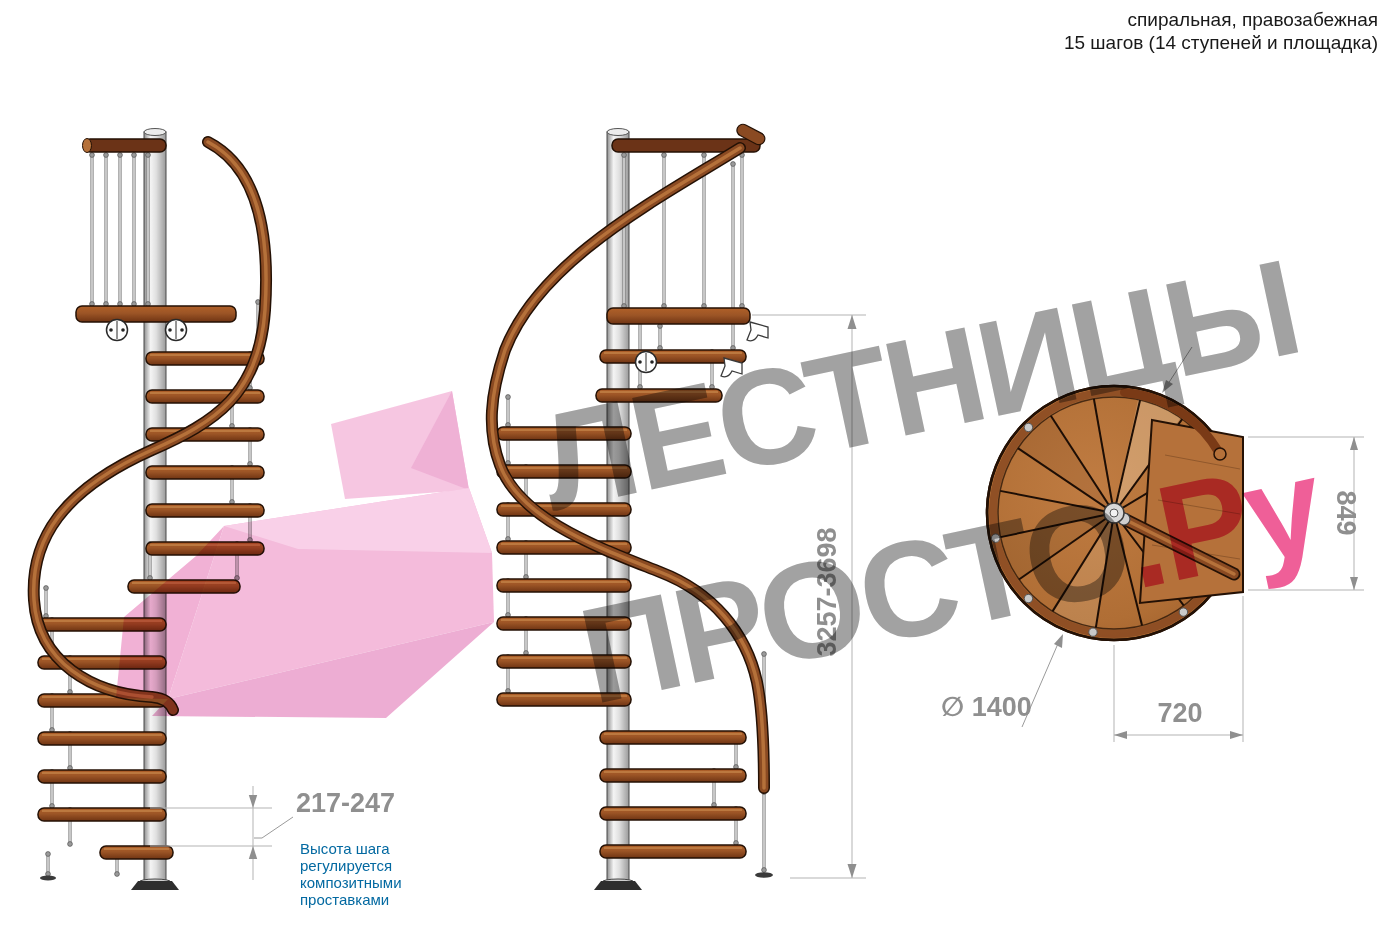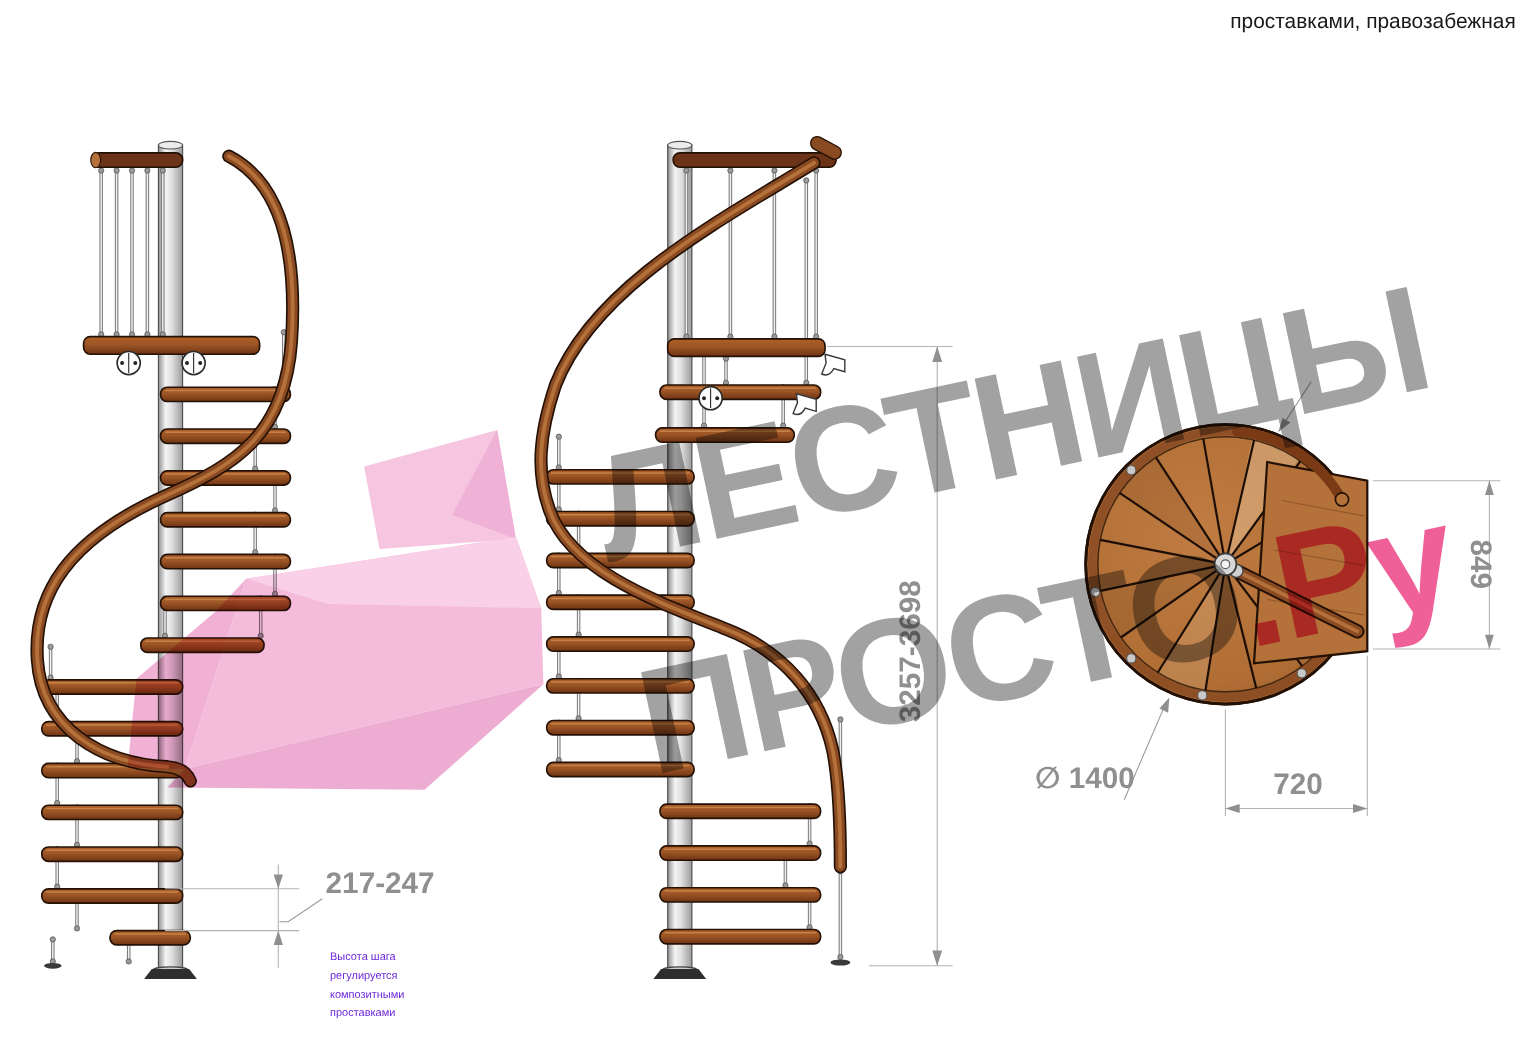--- a/index.html
+++ b/index.html
@@ -11,22 +11,22 @@
   .dim-line{stroke:#b3b3b3;stroke-width:1;fill:none;}
   .dim-arrow{fill:#8f8f8f;stroke:none;}
   .leader{stroke:#9a9a9a;stroke-width:1;fill:none;}
   #watermark{position:absolute;left:522px;top:368px;z-index:3;transform:rotate(-12deg);
              transform-origin:top left;font-weight:bold;font-size:136px;line-height:198px;
              letter-spacing:-3px;white-space:nowrap;color:#a2a2a2;mix-blend-mode:multiply;
              pointer-events:none;}
   #watermark .pink{color:#ef5f98;}
   #header-info{position:absolute;right:22px;top:8px;z-index:4;text-align:right;
                font-size:19px;line-height:23px;color:#191919;}
-  #step-note{position:absolute;left:300px;top:862px;z-index:4;font-size:10px;
-             line-height:17px;color:#6d28d9;white-space:pre-line;}
+  #step-note{position:absolute;left:300px;top:840px;z-index:4;font-size:15px;
+             line-height:17px;color:#0369a1;white-space:pre-line;}
 </style>
 </head>
 <body>
 
 <div id="stage">
 
 <svg id="drawing" width="1400" height="943" viewBox="0 0 1400 943" xmlns="http://www.w3.org/2000/svg">
   <defs>
     <linearGradient id="poleG" x1="0" y1="0" x2="1" y2="0">
       <stop offset="0" stop-color="#8f8f8f"></stop>
@@ -457,21 +457,22 @@
     <polygon points="196,556 224,526 168,699 116,698 124,617" fill="#f0abd2"></polygon>
   </g>
 </svg>
 
 <div id="watermark">
   <div><span>ЛЕСТНИЦЫ</span></div>
   <div><span>ПРОСТО</span><span class="pink">.Ру</span></div>
 </div>
 
 <div id="header-info">
-  <div>проставками, правозабежная</div>
+  <div>спиральная, правозабежная</div>
+  <div>15 шагов (14 ступеней и площадка)</div>
 </div>
 
 <div id="step-note">Высота шага
 регулируется
 композитными
 проставками</div>
 
 </div>
 
 </body></html>

